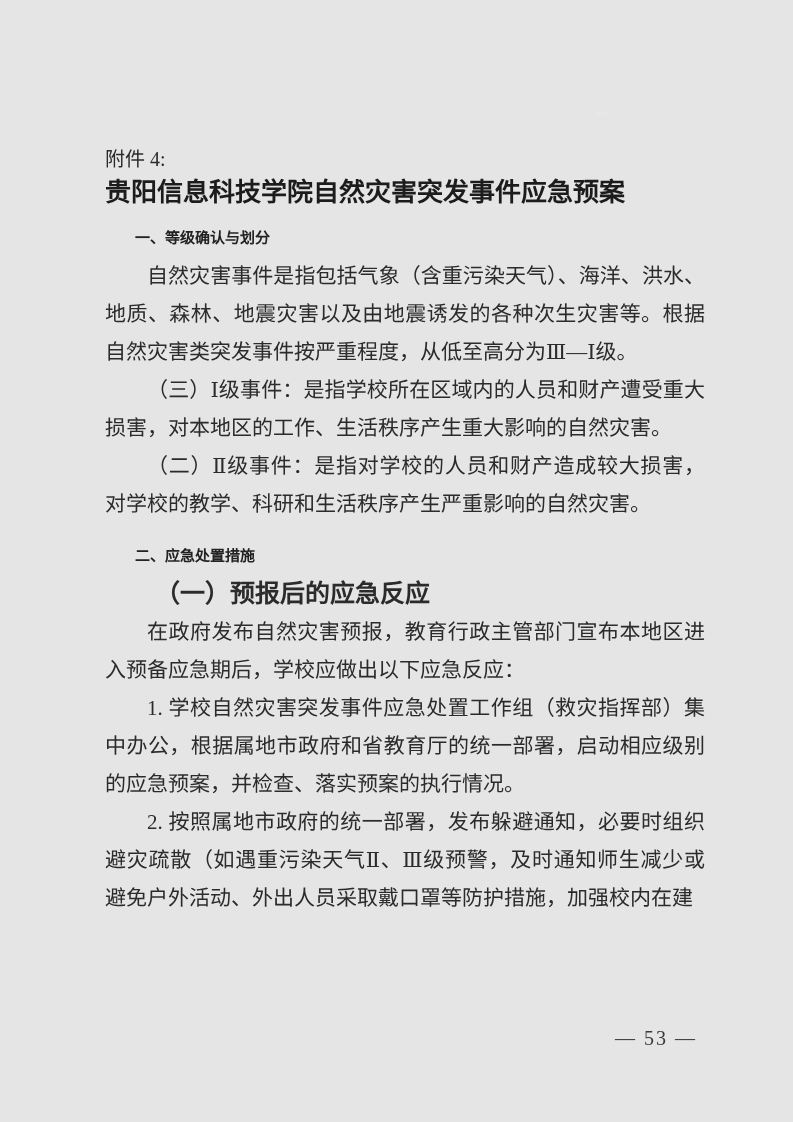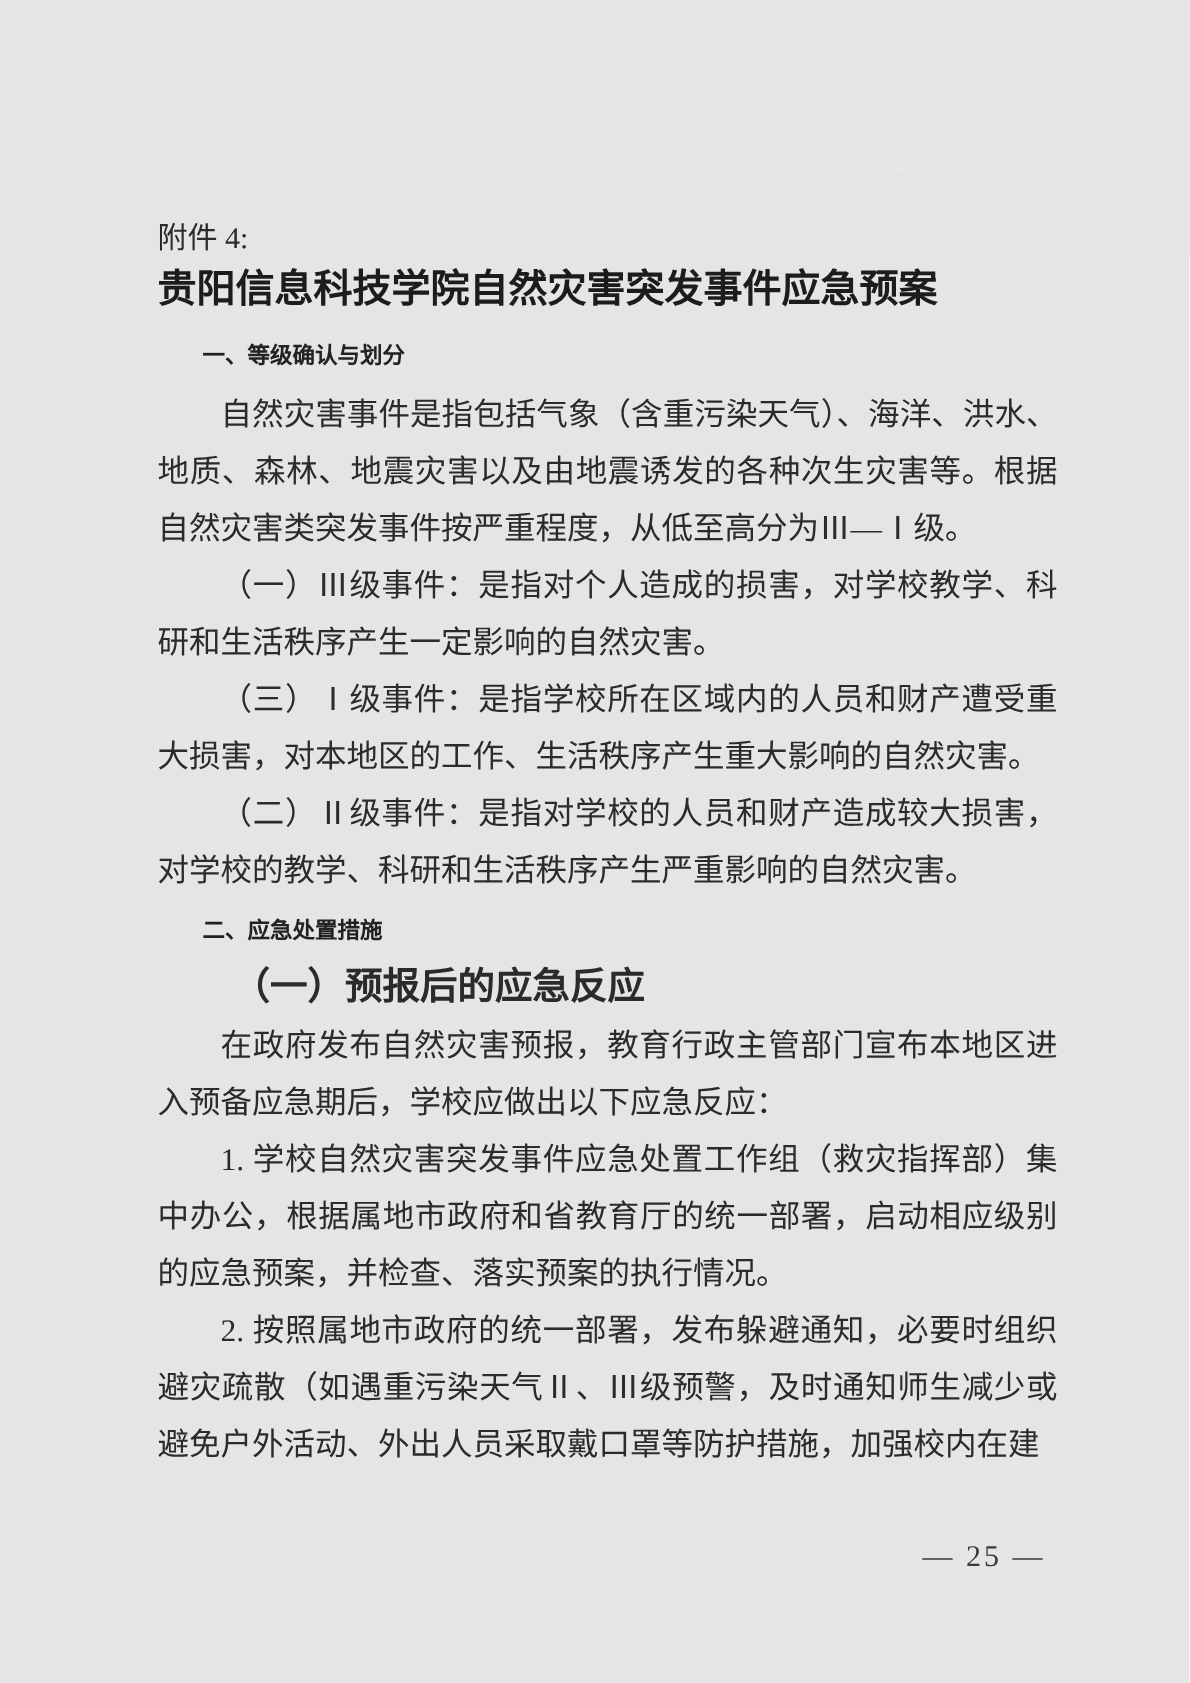--- a/index.html
+++ b/index.html
@@ -39,36 +39,35 @@
     .section-heading {
       font-family: "Liberation Sans", "DejaVu Sans", sans-serif;
       font-size: 15px;
       font-weight: 700;
       line-height: 38px;
       text-indent: 2em;
       color: #222222;
       margin-top: 6px;
     }
     .section-heading.second {
-      margin-top: 3px;
+      margin-top: 14px;
     }
     .sub-heading {
       font-size: 25px;
       line-height: 38px;
       text-indent: 2em;
       color: #2b2b2b;
     }
     .para {
       font-size: 21px;
       line-height: 38px;
       text-indent: 2em;
       text-align: justify;
       text-justify: inter-ideograph;
       color: #2b2b2b;
-      font-family: Liberation Serif, serif;
     }
     .page-number {
       position: absolute;
       top: 1024px;
       right: 96px;
       font-size: 20px;
       line-height: 28px;
       color: #3a3a3a;
       letter-spacing: 2px;
     }
@@ -92,32 +91,31 @@
   <div class="content">
 
     <div class="attachment-label">附件 4:</div>
 
     <h1 class="doc-title">贵阳信息科技学院自然灾害突发事件应急预案</h1>
 
     <h2 class="section-heading">一、等级确认与划分</h2>
 
     <p class="para">自然灾害事件是指包括气象（含重污染天气）、海洋、洪水、地质、森林、地震灾害以及由地震诱发的各种次生灾害等。根据自然灾害类突发事件按严重程度，从低至高分为Ⅲ—Ⅰ级。</p>
 
-    <p class="para">（一）Ⅲ级事件：是指对个人造成的损害，对学校教学、科研和生活秩序产生一定影响的自然灾害。</p>
 
     <p class="para">（三）Ⅰ级事件：是指学校所在区域内的人员和财产遭受重大损害，对本地区的工作、生活秩序产生重大影响的自然灾害。</p>
 
     <p class="para">（二）Ⅱ级事件：是指对学校的人员和财产造成较大损害，对学校的教学、科研和生活秩序产生严重影响的自然灾害。</p>
 
     <h2 class="section-heading second">二、应急处置措施</h2>
 
     <h3 class="sub-heading">（一）预报后的应急反应</h3>
 
     <p class="para">在政府发布自然灾害预报，教育行政主管部门宣布本地区进入预备应急期后，学校应做出以下应急反应：</p>
 
     <p class="para">1. 学校自然灾害突发事件应急处置工作组（救灾指挥部）集中办公，根据属地市政府和省教育厅的统一部署，启动相应级别的应急预案，并检查、落实预案的执行情况。</p>
 
     <p class="para">2. 按照属地市政府的统一部署，发布躲避通知，必要时组织避灾疏散（如遇重污染天气Ⅱ、Ⅲ级预警，及时通知师生减少或避免户外活动、外出人员采取戴口罩等防护措施，加强校内在建</p>
 
   </div>
 
-  <div class="page-number">— 25 —</div>
+  <div class="page-number">— 53 —</div>
 </div>
 
 </body></html>

